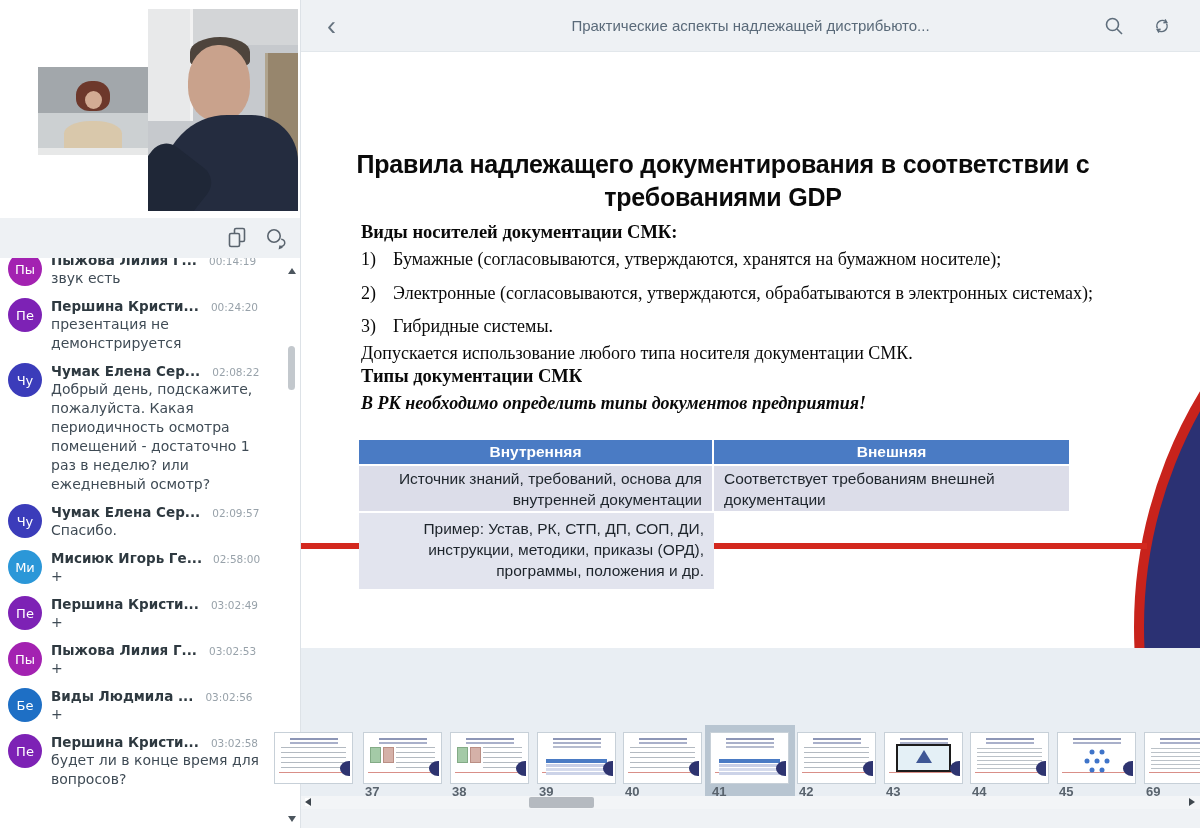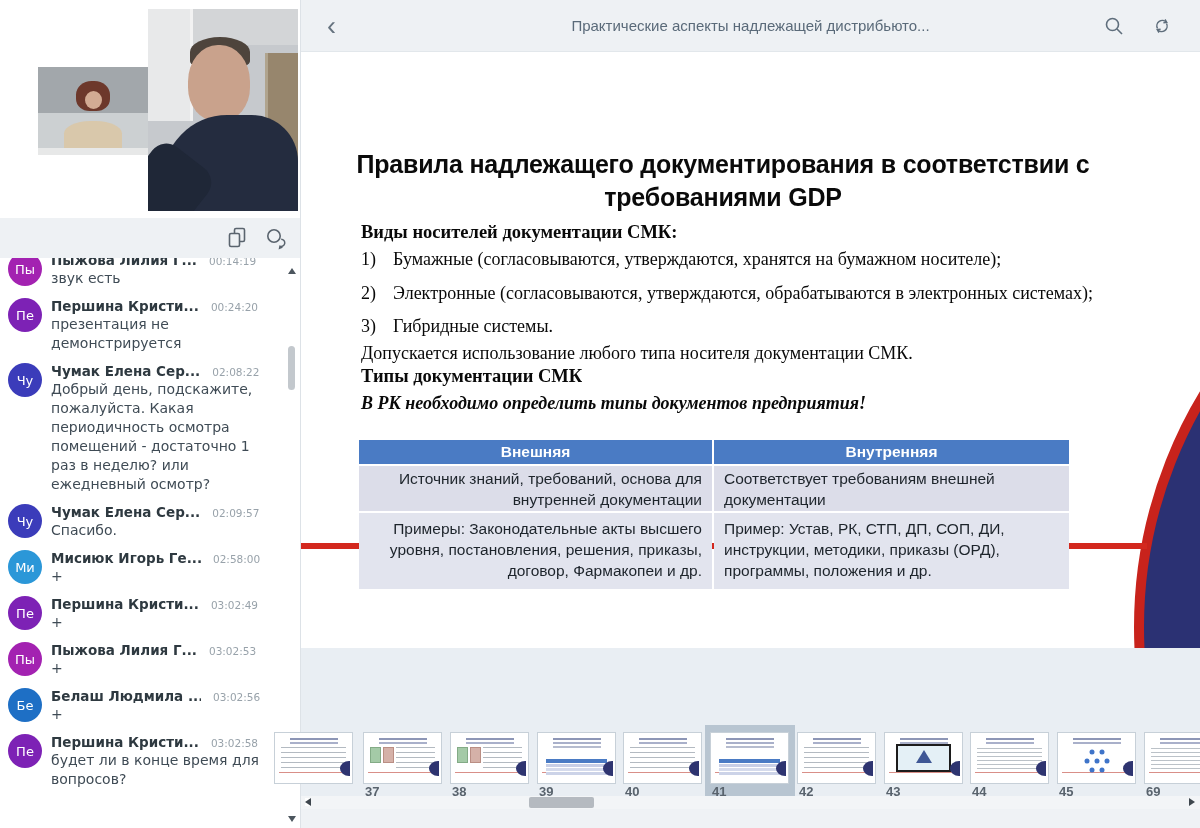--- a/index.html
+++ b/index.html
@@ -200,21 +200,21 @@
         <span class="avatar" style="background-color: rgb(163, 34, 177);">Пы</span>
         <span class="m-body"><span class="m-head">
               <span class="m-name">Пыжова Лилия Г...</span>
               <span class="m-time">03:02:53</span>
             </span>
         <span class="m-text">+</span></span>
       </div>
       <div class="msg">
         <span class="avatar" style="background-color: rgb(30, 111, 197);">Бе</span>
         <span class="m-body"><span class="m-head">
-              <span class="m-name">Белаш Людмила ...</span>
+              <span class="m-name">Виды Людмила ...</span>
               <span class="m-time">03:02:56</span>
             </span>
         <span class="m-text">+</span></span>
       </div>
       <div class="msg">
         <span class="avatar" style="background-color: rgb(125, 34, 181);">Пе</span>
         <span class="m-body"><span class="m-head">
               <span class="m-name">Першина Кристи...</span>
               <span class="m-time">03:02:58</span>
             </span>
@@ -279,29 +279,28 @@
       <div class="s-li l3 serif">
         <span class="num">3)</span><span>Гибридные системы.</span>
       </div>
 
       <div class="s-p1 serif">Допускается использование любого типа носителя документации СМК.</div>
       <div class="s-h2 serif">Типы документации СМК</div>
       <div class="s-em serif">В РК необходимо определить типы документов предприятия!</div>
 
       <div class="s-table">
         <div class="tr head">
+          <div class="td" style="background-color: rgb(74, 123, 196);">Внутренняя</div>
           <div class="td" style="background-color: rgb(74, 123, 196);">Внешняя</div>
-          <div class="td" style="background-color: rgb(74, 123, 196);">Внутренняя</div>
         </div>
         <div class="tr r1">
           <div class="td">Источник знаний, требований, основа для внутренней документации</div>
           <div class="td">Соответствует требованиям внешней документации</div>
         </div>
         <div class="tr r2">
-          <div class="td">Примеры: Законодательные акты высшего уровня, постановления, решения, приказы, договор, Фармакопеи и др.</div>
           <div class="td">Пример: Устав, РК, СТП, ДП, СОП, ДИ, инструкции, методики, приказы (ОРД), программы, положения и др.</div>
         </div>
       </div>
     </div>
 
     <div class="filmstrip">
       <div class="sel-box"></div>
 
       <div class="thumb t-lines" style="left:-27px">
           <div class="mini"></div>

